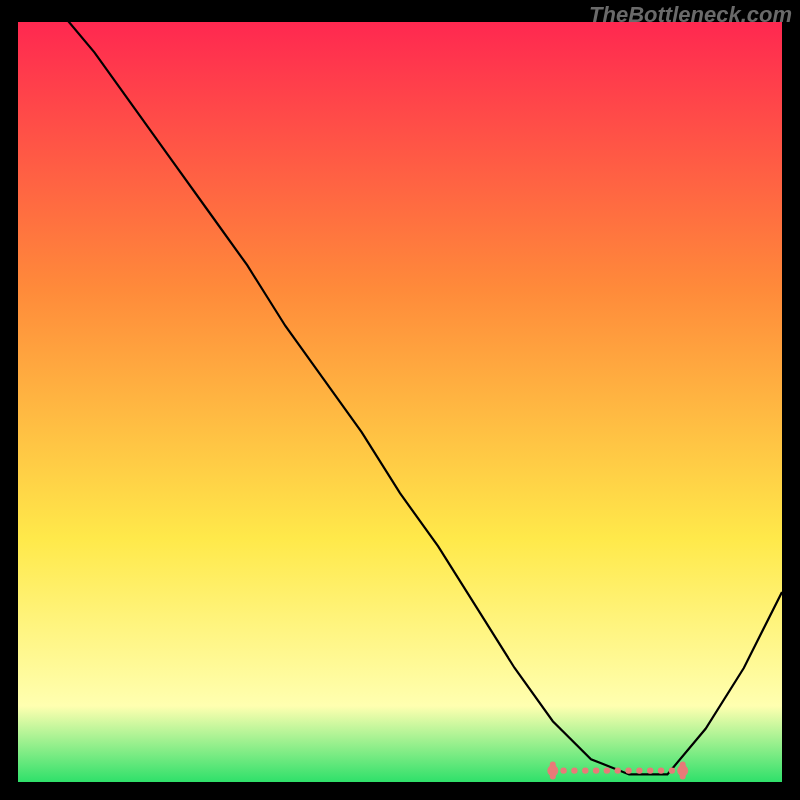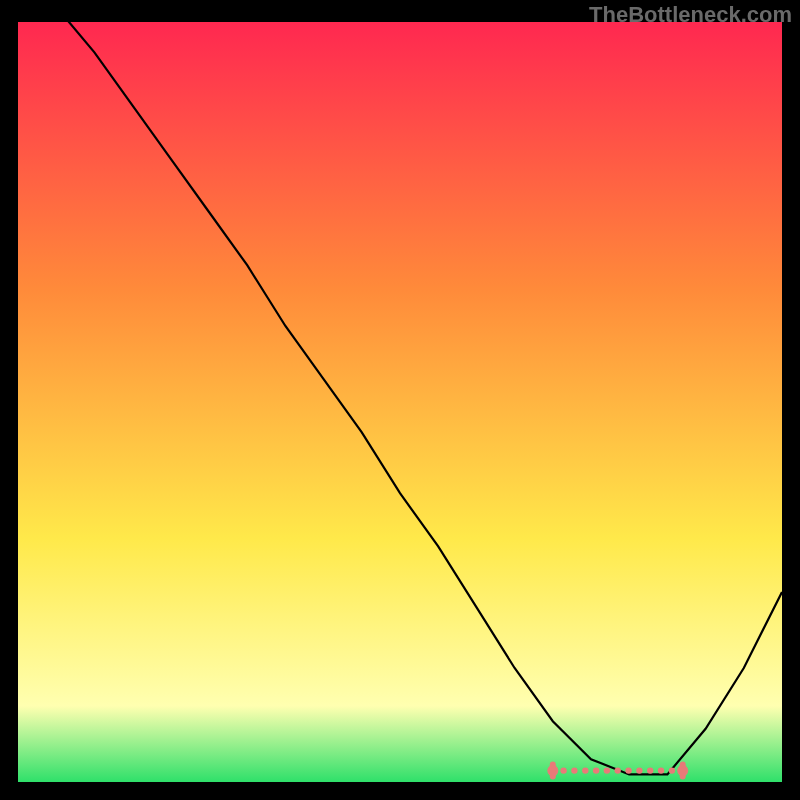--- a/index.html
+++ b/index.html
@@ -12,20 +12,21 @@
     font-family: Arial, Helvetica, sans-serif;
   }
   .watermark {
     position: absolute;
     top: 2px;
     right: 8px;
     color: #6a6a6a;
     font-size: 22px;
     font-weight: bold;
     z-index: 10;
+    font-style: italic;
   }
   .chart-stage {
     position: absolute;
     left: 18px;
     top: 22px;
     width: 764px;
     height: 760px;
   }
   svg {
     display: block;

